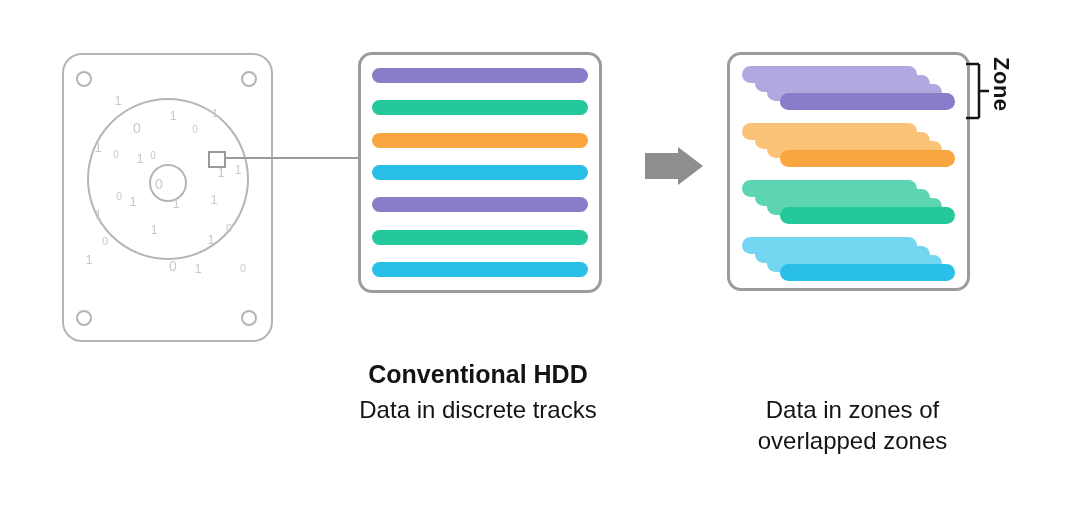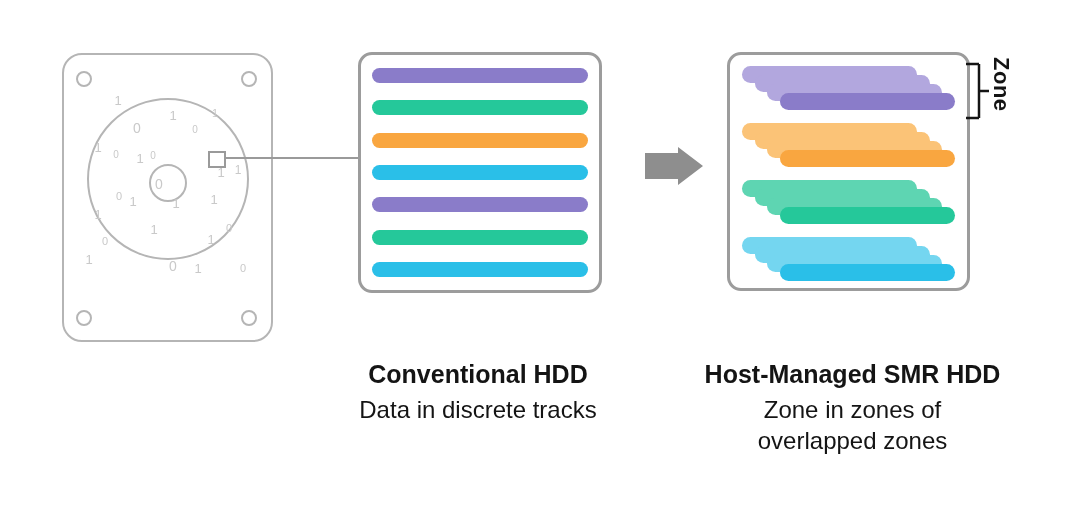--- a/index.html
+++ b/index.html
@@ -138,19 +138,18 @@
       </div>
   </div>
 
   <svg class="zone-bracket" width="26" height="58" viewBox="0 0 26 58">
     <path d="M2,2 H15 M15,2 V56 M2,56 H15 M15,29 H25" stroke="#141414" stroke-width="2.5" fill="none"></path>
   </svg>
   <div class="zone-label">Zone</div>
 
   <div class="caption cap-sub conv-sub">Data in discrete tracks</div>
   <div class="caption cap-title conv-title">Conventional HDD</div>
-  <div class="caption cap-title smr-title">Host-Managed SMR HDD</div>
   <div class="caption cap-sub smr-sub">
-    <span class="cap-line">Zone in zones of</span>
+    <span class="cap-line">Data in zones of</span>
     <span class="cap-line">overlapped zones</span>
   </div>
 
 </div>
 
 </body></html>

